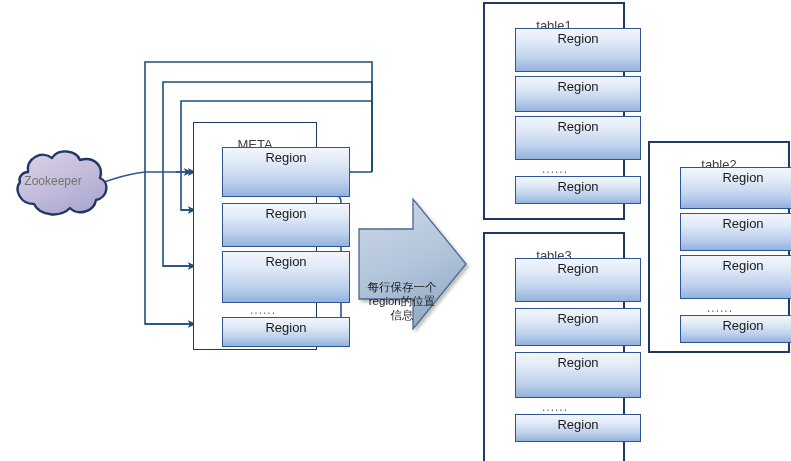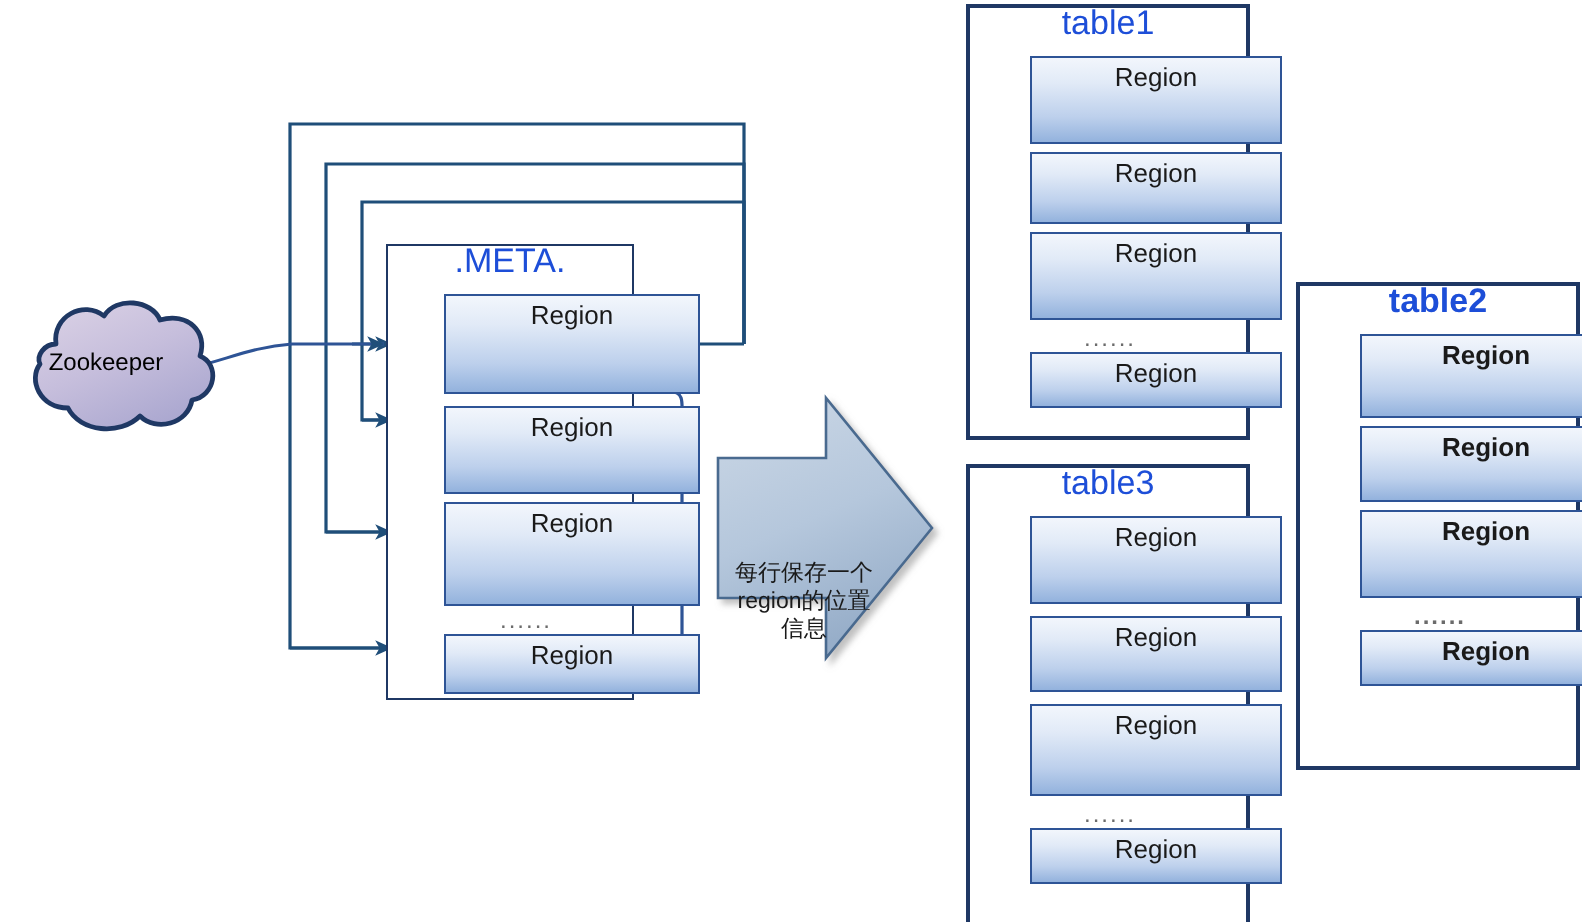--- a/index.html
+++ b/index.html
@@ -14,24 +14,24 @@
   .table-box{
     position:absolute;
     box-sizing:border-box;
     background:#ffffff;
     border:2px solid #1f3864;
     display:flex;
     flex-direction:column;
     align-items:center;
   }
   .table-title{
-    font-size:17px;
+    font-size:13px;
     line-height:16px;
-    margin-top:0;
-    color:#1d4ed8;
+    margin-top:14px;
+    color:#404040;
     white-space:nowrap;
   }
   .region{
     box-sizing:border-box;
     border:1.5px solid #2e5496;
     background:linear-gradient(to bottom,#f2f6fc 0%,#e1eaf7 30%,#bdd0ec 70%,#93b2dd 100%);
     display:flex;
     align-items:flex-start;
     justify-content:center;
     font-size:13px;
@@ -57,21 +57,21 @@
     border:1.6px solid #1f3864;
     display:flex;flex-direction:column;align-items:center;
   }
 
   
   #zookeeper{
     position:absolute;left:4px;top:146px;width:112px;height:76px;
   }
   #zk-label{
     position:absolute;left:11px;top:174px;width:84px;
-    text-align:center;font-size:12px;color:#000000;
+    text-align:center;font-size:12px;color:#737373;
     pointer-events:none;white-space:nowrap;
   }
   #arrow-label{
     position:absolute;left:364px;top:236px;width:76px;
     text-align:center;font-size:11.5px;line-height:14px;
     color:#1a1a1a;pointer-events:none;margin-top:44px;
   }
 
   svg.lines{position:absolute;left:0;top:0;width:791px;height:461px;overflow:visible;}
 </style>
@@ -175,21 +175,21 @@
 
   <div class="table-box" style="left:483px;top:232px;width:142px;height:237px;">
     <div class="table-title">table3</div>
     <div class="region" style="position:absolute;left:7px;top:24px;width:126px;height:44px;">Region</div>
     <div class="region" style="position:absolute;left:7px;top:74px;width:126px;height:38px;">Region</div>
     <div class="region" style="position:absolute;left:7px;top:118px;width:126px;height:46px;">Region</div>
     <div class="dots" style="position:absolute;left:7px;top:168px;width:126px;">......</div>
     <div class="region" style="position:absolute;left:7px;top:180px;width:126px;height:28px;">Region</div>
   </div>
 
-  <div class="table-box" style="left:648px;top:141px;width:142px;height:244px;font-weight:bold;">
+  <div class="table-box" style="left:648px;top:141px;width:142px;height:212px;">
     <div class="table-title">table2</div>
     <div class="region" style="position:absolute;left:7px;top:24px;width:126px;height:42px;">Region</div>
     <div class="region" style="position:absolute;left:7px;top:70px;width:126px;height:38px;">Region</div>
     <div class="region" style="position:absolute;left:7px;top:112px;width:126px;height:44px;">Region</div>
     <div class="dots" style="position:absolute;left:7px;top:160px;width:126px;">......</div>
     <div class="region" style="position:absolute;left:7px;top:172px;width:126px;height:28px;">Region</div>
   </div>
 
 </div>
 

